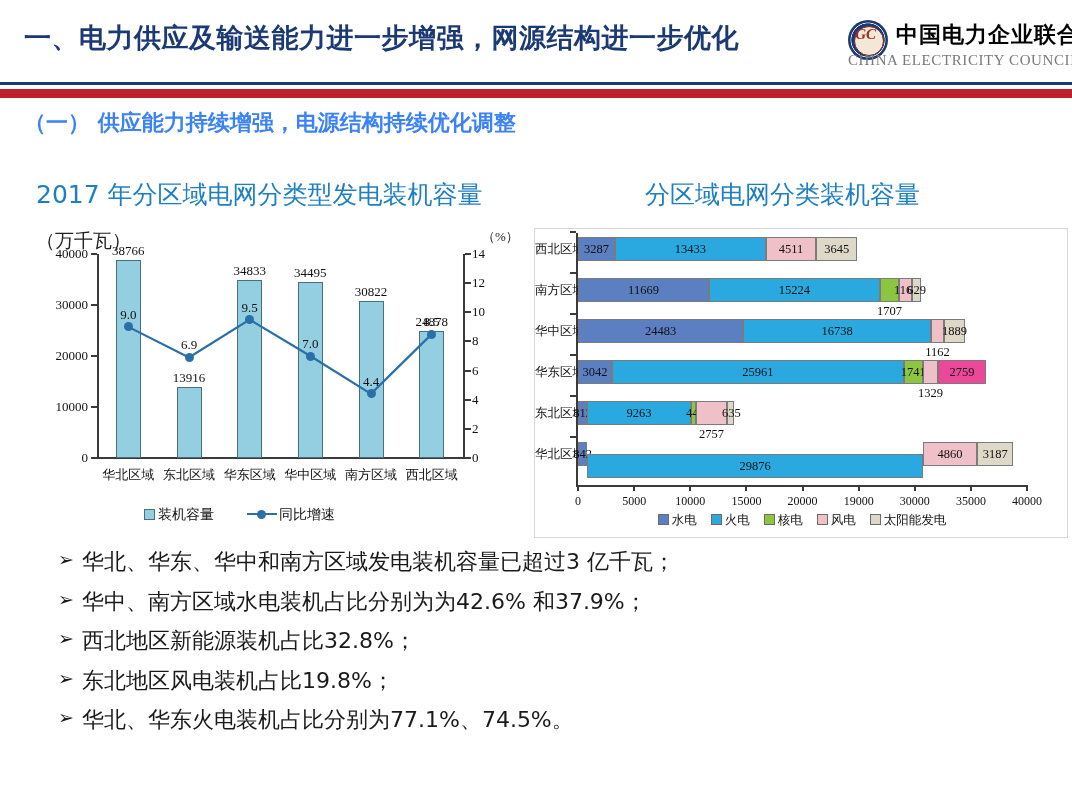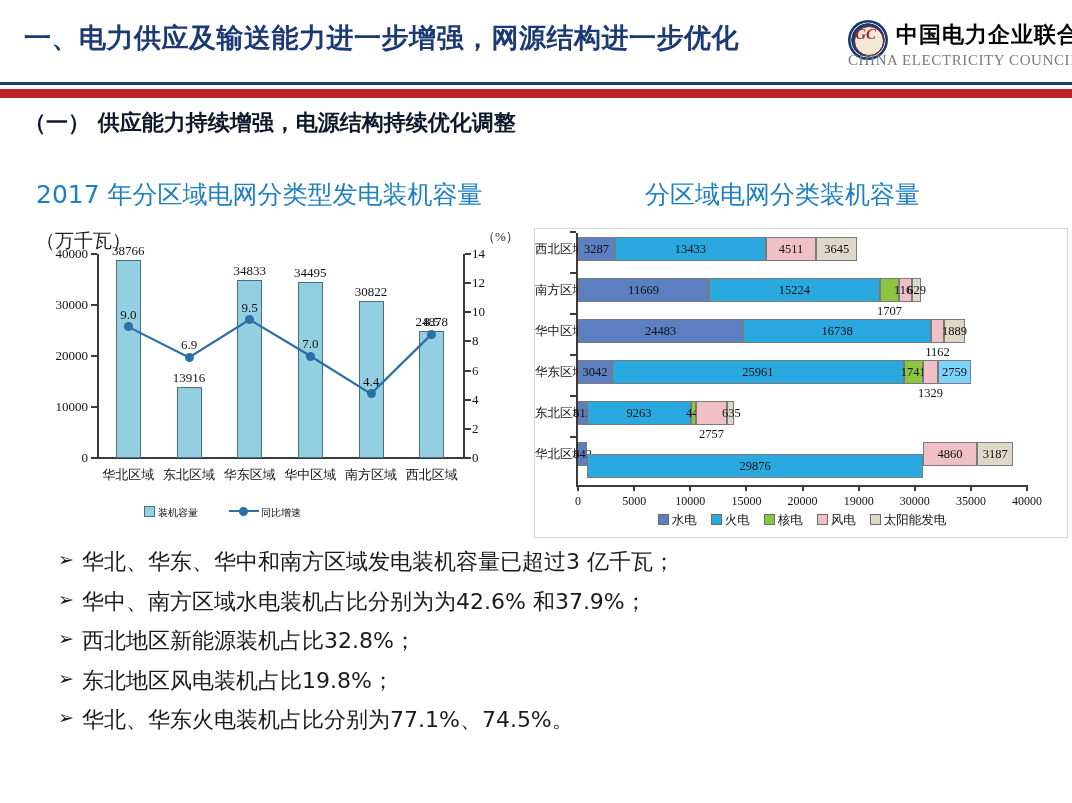--- a/index.html
+++ b/index.html
@@ -46,21 +46,21 @@
   .logo-en{
     position:absolute;left:0px;top:34px;
     font-family:"Liberation Serif","DejaVu Serif",serif;
     font-size:15px;color:#7a7a7a;white-space:nowrap;letter-spacing:0.6px;
   }
 
   
   .subtitle{
     position:absolute;left:24px;top:108px;
     font-family:"DejaVu Sans","Liberation Sans",sans-serif;
-    font-size:22px;font-weight:bold;color:#0f172a;white-space:nowrap;
+    font-size:22px;font-weight:bold;color:#3b82f6;white-space:nowrap;
   }
 
   
   .chart-title{
     position:absolute;
     font-family:"DejaVu Sans","Liberation Sans",sans-serif;
     font-size:25px;color:#1d7fc3;white-space:nowrap;font-weight:normal;
   }
   #leftTitle{left:36px;top:178px;}
   #rightTitle{left:645px;top:178px;}
@@ -73,21 +73,21 @@
   .lc-axis-r{position:absolute;left:439px;top:26px;width:2px;height:204px;background:#3b3b3b;}
   .lc-axis-b{position:absolute;left:73px;top:229px;width:368px;height:2px;background:#3b3b3b;}
   .ytick{position:absolute;font-size:13px;color:#111;text-align:right;width:56px;}
   .ytickmark{position:absolute;width:6px;height:2px;background:#3b3b3b;left:67px;}
   .ytickr{position:absolute;font-size:13px;color:#111;text-align:left;width:30px;left:448px;}
   .ytickmarkr{position:absolute;width:6px;height:2px;background:#3b3b3b;left:441px;}
   .bar{position:absolute;background:#93cfe0;border:1px solid #4a6e7a;box-sizing:border-box;}
   .bar-val{position:absolute;font-size:13px;color:#111;text-align:center;white-space:nowrap;}
   .line-val{position:absolute;font-size:13px;color:#111;text-align:center;white-space:nowrap;}
   .xcat{position:absolute;font-size:13px;color:#111;text-align:center;white-space:nowrap;}
-  .lc-legend{position:absolute;left:120px;top:278px;font-size:10px;color:#111;white-space:nowrap;}
+  .lc-legend{position:absolute;left:120px;top:278px;font-size:14px;color:#111;white-space:nowrap;}
   .lg-sq{display:inline-block;width:11px;height:11px;background:#93cfe0;border:1px solid #4a6e7a;vertical-align:-1px;margin-right:3px;box-sizing:border-box;}
   .lg-line{display:inline-block;width:30px;height:11px;vertical-align:-1px;position:relative;margin-right:2px;}
   .lg-line i{position:absolute;left:0;top:4px;width:30px;height:2px;background:#2a6fa8;}
   .lg-line b{position:absolute;left:10px;top:1px;width:9px;height:9px;border-radius:50%;background:#2a6fa8;}
 
   
   .right-chart{position:absolute;left:534px;top:228px;width:534px;height:310px;
     border:1px solid #d6d6d6;background:#fff;box-sizing:border-box;}
   .rc-axis-l{position:absolute;left:41px;top:4px;width:2px;height:254px;background:#3b3b3b;}
   .rc-axis-b{position:absolute;left:41px;top:256px;width:451px;height:2px;background:#3b3b3b;}
@@ -280,21 +280,21 @@
           <span>3042</span>
         </div>
         <div class="seg" style="left: 77.1465px; top: 131px; width: 291.412px; height: 24px; background: rgb(42, 169, 224); border: 1px solid rgb(123, 123, 123);">
           <span>25961</span>
         </div>
         <div class="seg" style="left: 368.559px; top: 131px; width: 19.5427px; height: 24px; background: rgb(140, 198, 63); border: 1px solid rgb(123, 123, 123);">
           <span style="left: -6px; right: -6px;">1741</span>
         </div>
         <div class="outlab" style="left: 370.56px; top: 157px; width: 50px;">1329</div>
         <div class="seg" style="left: 388.101px; top: 131px; width: 14.918px; height: 24px; background: rgb(239, 192, 200); border: 1px solid rgb(123, 123, 123);"></div>
-        <div class="seg" style="left: 403.019px; top: 131px; width: 33px; height: 24px; background: #7dd3fc; border: 1px solid rgb(123, 123, 123);">
+        <div class="seg" style="left: 403.019px; top: 131px; width: 48px; height: 24px; background: #ec4899; border: 1px solid rgb(123, 123, 123);">
           <span style="left: -6px; right: -6px;">2759</span>
         </div>
         <div class="seg" style="left: 43px; top: 172px; width: 9.1147px; height: 24px; background: rgb(91, 127, 192); border: 1px solid rgb(123, 123, 123);">
           <span style="left: -6px; right: -6px;">812</span>
         </div>
         <div class="seg" style="left: 52.1147px; top: 172px; width: 103.977px; height: 24px; background: rgb(42, 169, 224); border: 1px solid rgb(123, 123, 123);">
           <span>9263</span>
         </div>
         <div class="seg" style="left: 156.092px; top: 172px; width: 5.0288px; height: 24px; background: rgb(140, 198, 63); border: 1px solid rgb(123, 123, 123);">
           <span style="left: -6px; right: -6px;">448</span>

